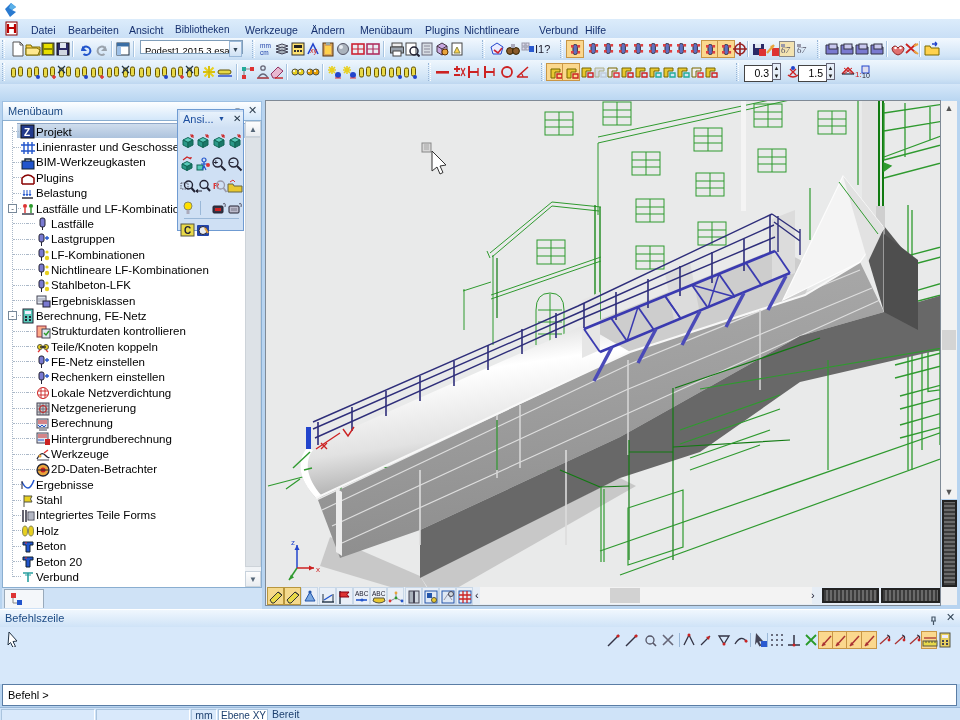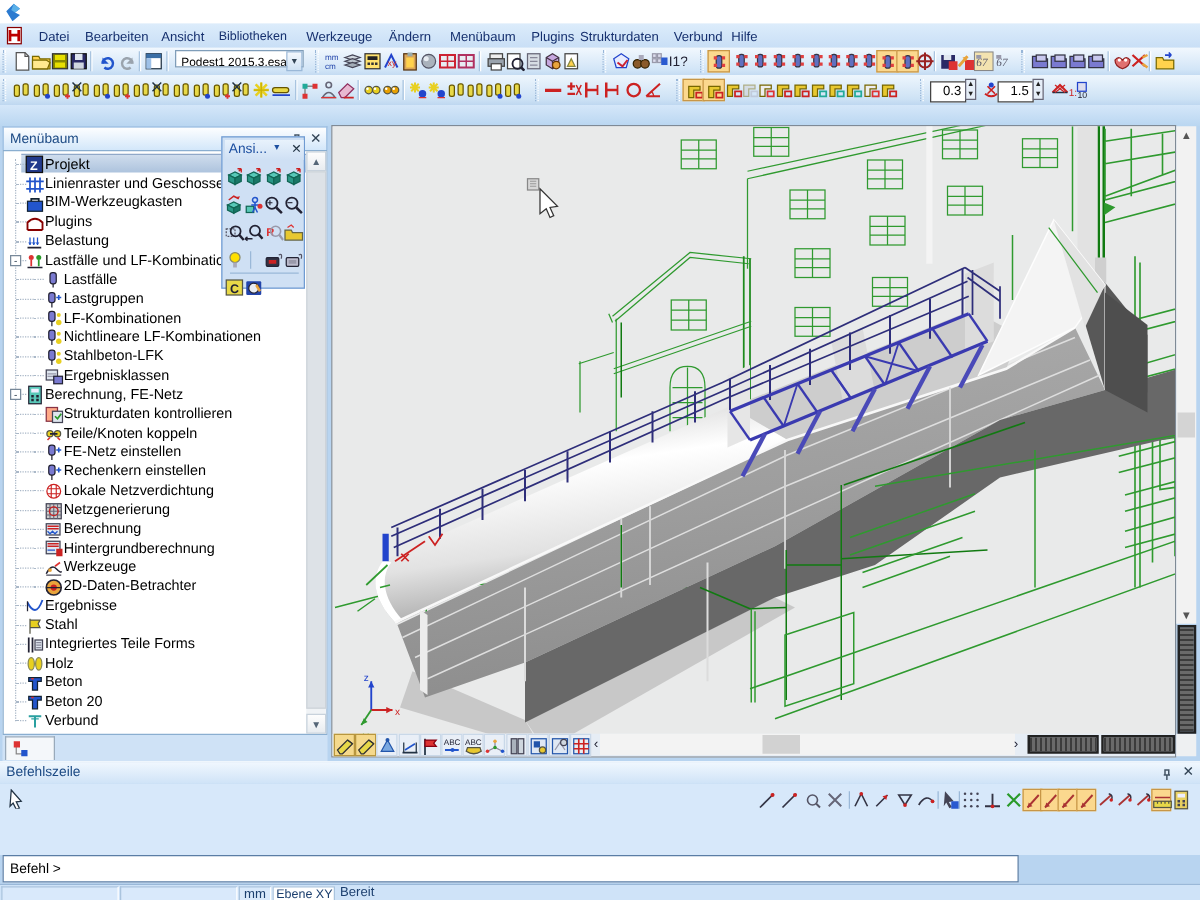--- a/index.html
+++ b/index.html
@@ -26,21 +26,21 @@
       </svg>
     </span>
     <span class="abs" style="left:31px;top:5px;font-size:10.5px;color:#16306e">Datei</span>
     <span class="abs" style="left:68px;top:5px;font-size:10.5px;color:#16306e">Bearbeiten</span>
     <span class="abs" style="left:129px;top:5px;font-size:10.5px;color:#16306e">Ansicht</span>
     <span class="abs" style="left:175px;top:5px;font-size:10px;color:#16306e">Bibliotheken</span>
     <span class="abs" style="left:245px;top:5px;font-size:10.5px;color:#16306e">Werkzeuge</span>
     <span class="abs" style="left:311px;top:5px;font-size:10.5px;color:#16306e">Ändern</span>
     <span class="abs" style="left:360px;top:5px;font-size:10.5px;color:#16306e">Menübaum</span>
     <span class="abs" style="left:425px;top:5px;font-size:10.5px;color:#16306e">Plugins</span>
-    <span class="abs" style="left:464px;top:5px;font-size:10.5px;color:#16306e">Strukturdaten</span>
+    <span class="abs" style="left:464px;top:5px;font-size:10.5px;color:#16306e">Nichtlineare</span>
     <span class="abs" style="left:539px;top:5px;font-size:10.5px;color:#16306e">Verbund</span>
     <span class="abs" style="left:585px;top:5px;font-size:10.5px;color:#16306e">Hilfe</span>
   </div>
 <div class="abs" style="left:0;top:38px;width:960px;height:22px;background:linear-gradient(#f2f8fe,#d2e5f7 80%,#c4dbf2)">
     <span class="grip" style="left:2px;top:2px"></span>
     <span class="tbtn" style="left:9px;top:2px;">
       <svg width="16" height="16" viewBox="0 0 16 16" style="display:block">
         <path d="M3 1h7l3 3v11H3z" fill="#fff" stroke="#555" stroke-width="1"></path>
         <path d="M10 1v3h3" fill="none" stroke="#555"></path>
       </svg>
@@ -1605,21 +1605,21 @@
         <rect x="5" y="3" width="6" height="3" fill="#eef"></rect>
         <g fill="#445">
           <rect x="5" y="8" width="2" height="2"></rect>
           <rect x="9" y="8" width="2" height="2"></rect>
           <rect x="5" y="11" width="2" height="2"></rect>
           <rect x="9" y="11" width="2" height="2"></rect>
         </g>
       </svg>
     </span>
   </div>
-<div class="abs" style="left:2px;top:684px;width:813px;height:22px;background:#fff;border:1px solid #5a7da5">
+<div class="abs" style="left:2px;top:684px;width:955px;height:22px;background:#fff;border:1px solid #5a7da5">
     <span class="abs" style="left:5px;top:4px;font-size:11px;color:#000">Befehl &gt;</span>
   </div>
 <div class="abs" style="left:0;top:707px;width:960px;height:13px;background:#cfe3f8;border-top:1px solid #9ab8d8;font-size:10.5px;color:#1c3f6e">
     <div class="abs" style="left:1px;top:1px;width:94px;height:12px;background:#d9e9fb;border:1px solid #aac4de;border-bottom-color:#fff;border-right-color:#fff"></div>
     <div class="abs" style="left:96px;top:1px;width:94px;height:12px;background:#d9e9fb;border:1px solid #aac4de;border-bottom-color:#fff;border-right-color:#fff"></div>
     <div class="abs" style="left:191px;top:1px;width:26px;height:12px;background:#d9e9fb;border:1px solid #aac4de;border-bottom-color:#fff;border-right-color:#fff;text-align:center;line-height:11px">mm</div>
     <div class="abs" style="left:218px;top:1px;width:50px;height:12px;background:#fff;border:1px solid #aac4de;line-height:11px;padding-left:2px;font-size:10px">Ebene XY</div>
     <span class="abs" style="left:272px;top:1px;line-height:11px">Bereit</span>
   </div>
 </body></html>

